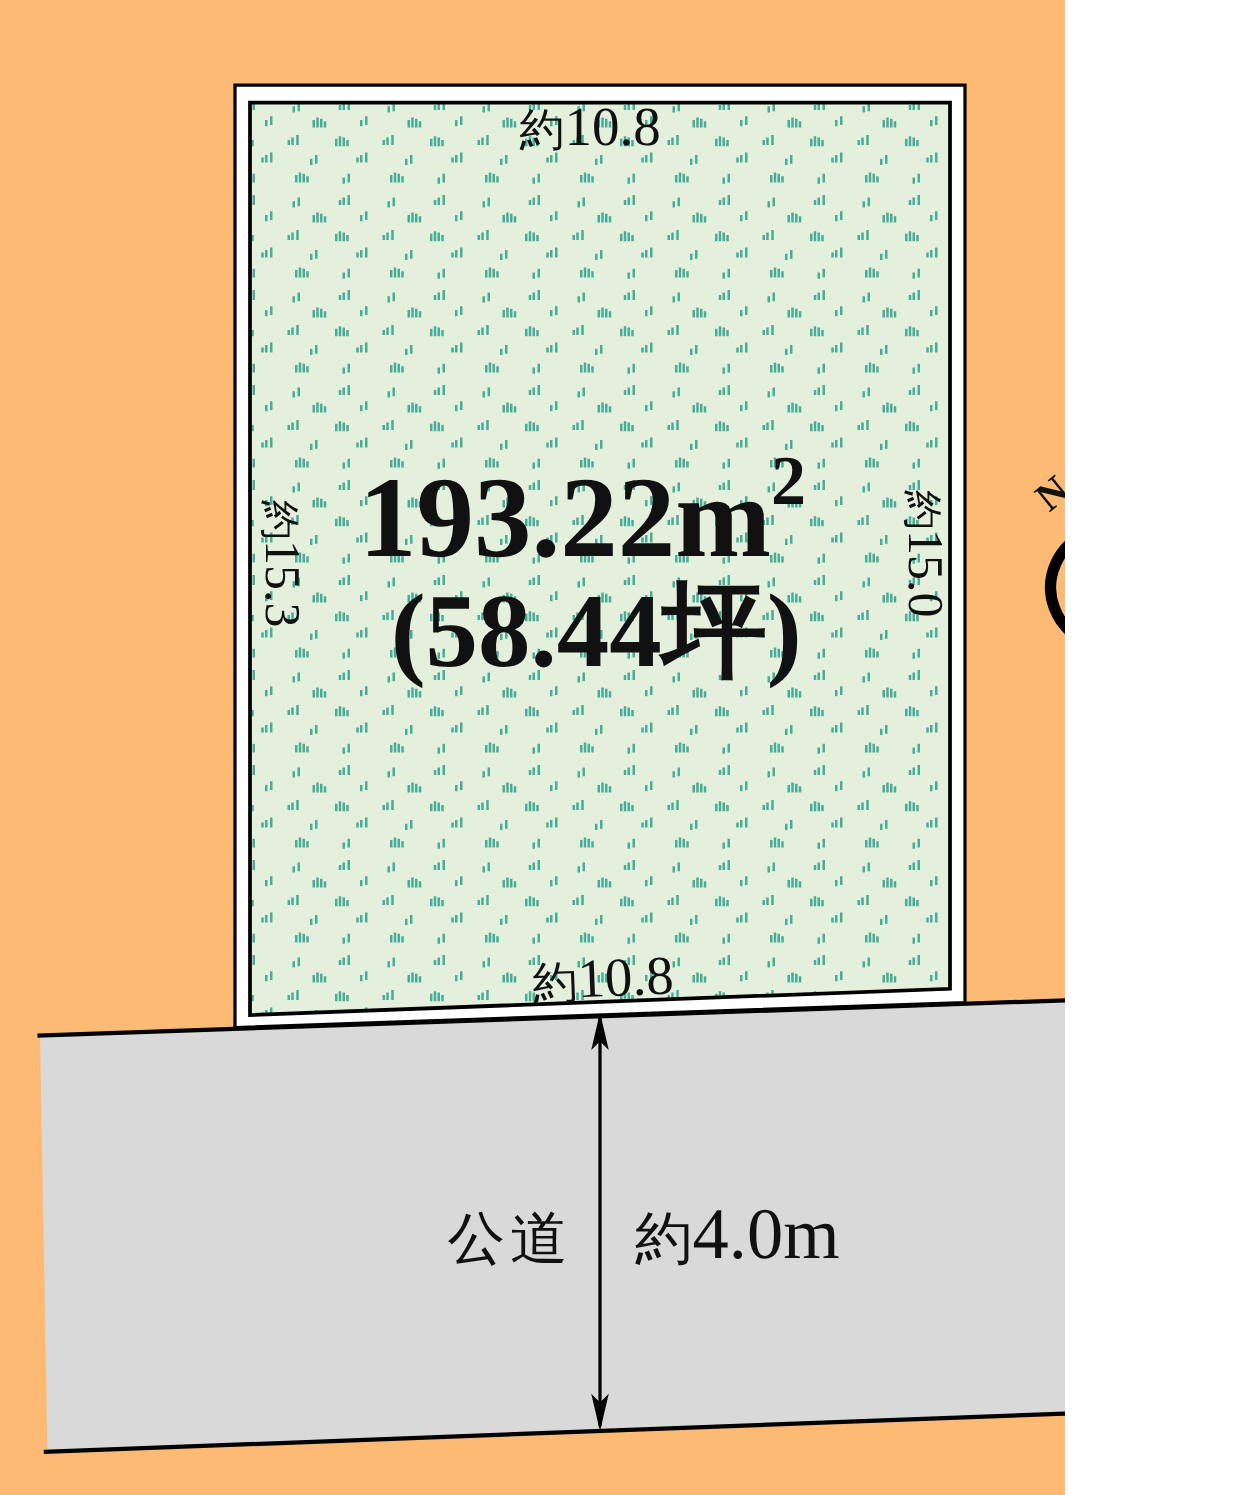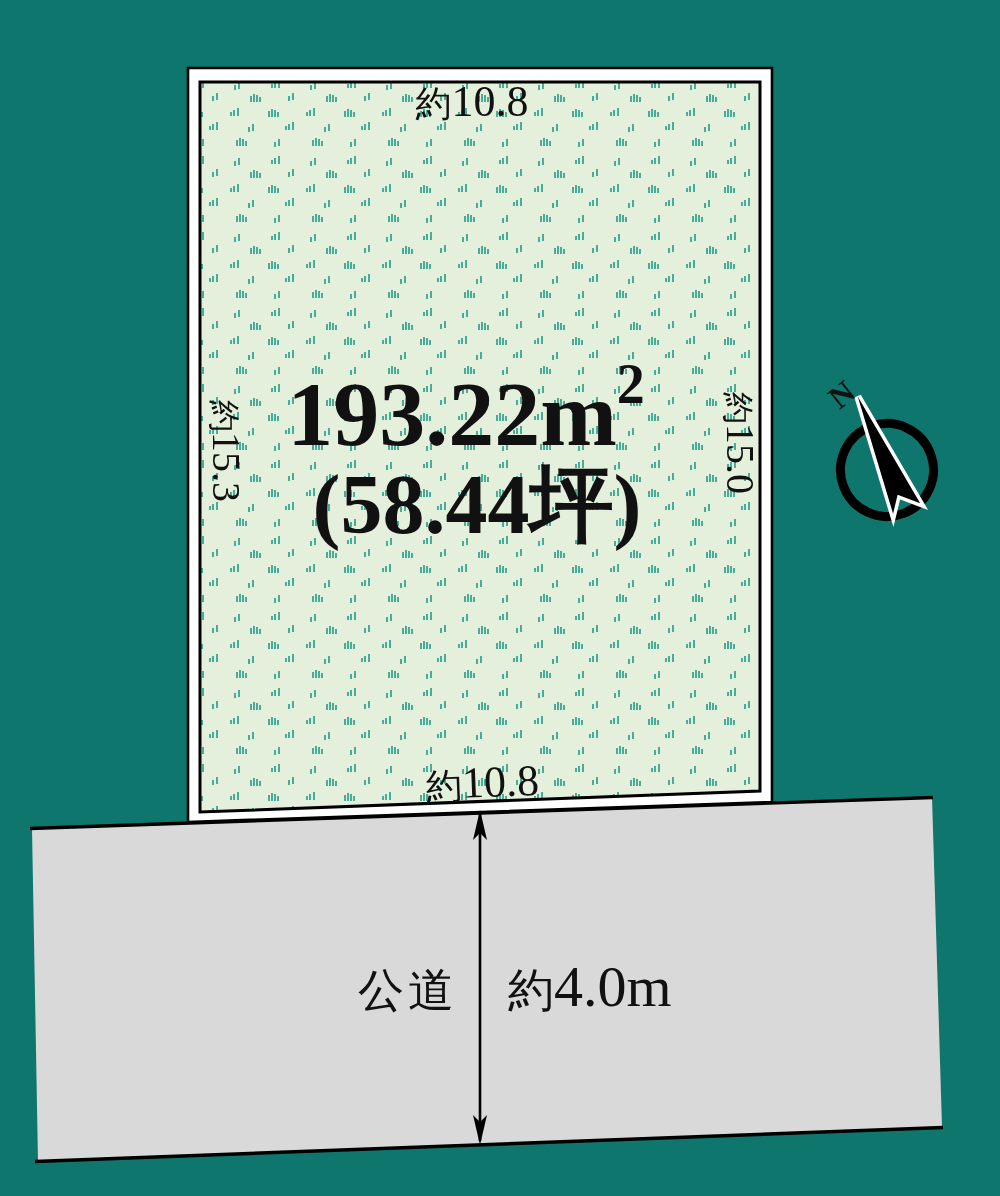--- a/index.html
+++ b/index.html
@@ -1,16 +1,16 @@
 <!DOCTYPE html>
 <html><head>
 <meta charset="utf-8">
 <style>
   html,body{margin:0;padding:0;background:#ffffff;}
-  .page{width:1000px;height:1196px;position:relative;background:#0f766e;overflow:hidden;}
+  .page{width:852px;height:1196px;position:relative;background:#fdba74;overflow:hidden;}
   svg{display:block;}
   text, tspan{
     font-family:"Liberation Serif","DejaVu Serif",serif;
     fill:#111111;
   }
   .dim-label{font-weight:500;}
   .area-label{font-weight:bold;}
   .road-label{letter-spacing:4px;}
   .north-label{font-weight:bold;}
 </style>

